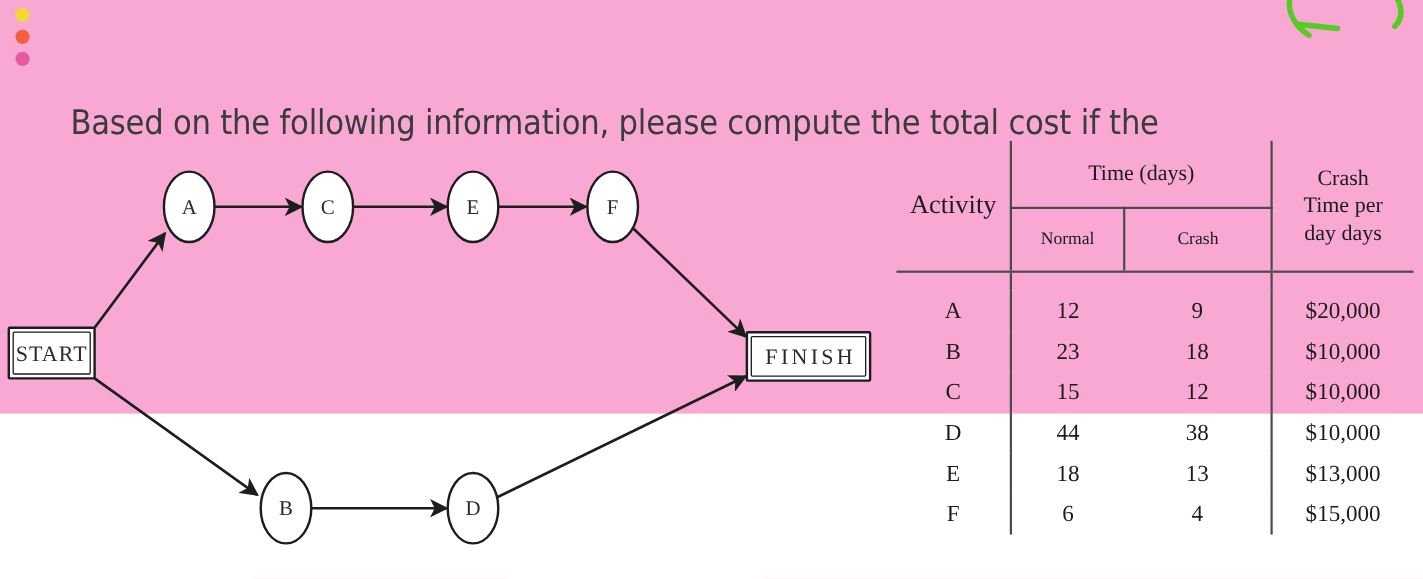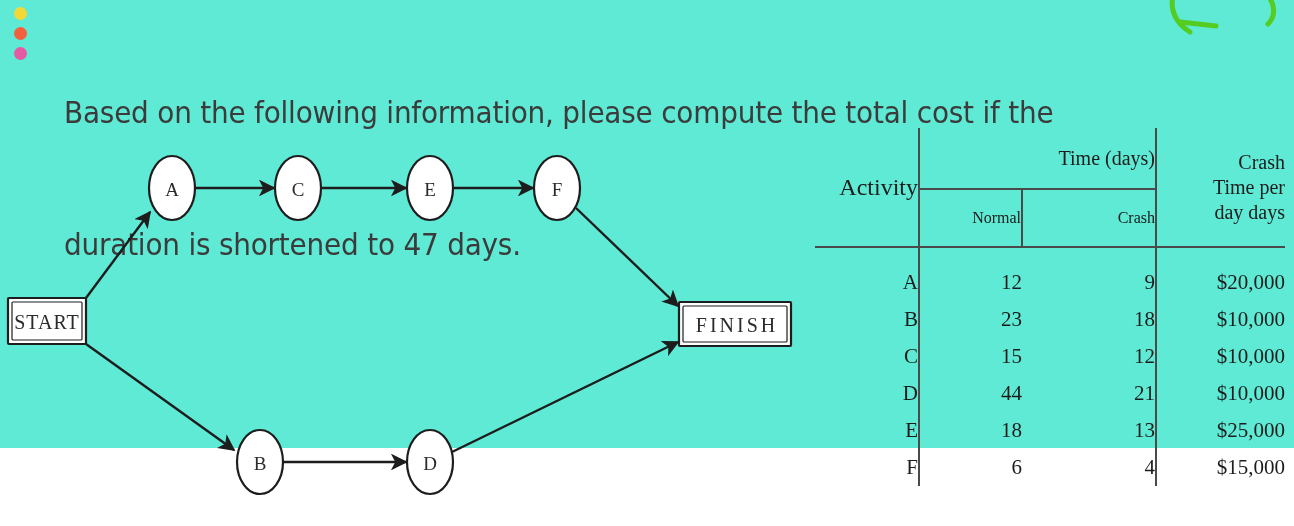--- a/index.html
+++ b/index.html
@@ -14,22 +14,22 @@
     overflow: hidden;
     font-family: "Liberation Sans", sans-serif;
     -webkit-font-smoothing: antialiased;
   }
 
   
   #slide {
     position: absolute;
     left: 0; top: 0;
     width: 1294px;
-    height: 448px;
-    background: #5eead4;
+    height: 376px;
+    background: #f9a8d4;
   }
 
   
   .bullet-column {
     position: absolute;
     left: 14px;
     top: 7px;
     width: 24px;
     height: 52px;
   }
@@ -127,21 +127,21 @@
     color: #1c1c1c;
   }
   table.crash-table {
     border-collapse: collapse;
     width: 470px;
     table-layout: fixed;
   }
   table.crash-table th,
   table.crash-table td {
     padding: 0;
-    text-align: right;
+    text-align: center;
     vertical-align: middle;
     font-weight: normal;
   }
   
   col.c-activity { width: 104px; }
   col.c-normal   { width: 103px; }
   col.c-crash    { width: 134px; }
   col.c-cost     { width: 129px; }
 
   .th-activity {
@@ -191,21 +191,20 @@
 <div id="slide">
 
   <div class="bullet-column">
     <span class="bullet-dot d1" style="background: rgb(242, 215, 54);"></span>
     <span class="bullet-dot d2" style="background: rgb(244, 96, 62);"></span>
     <span class="bullet-dot d3" style="background: rgb(229, 91, 163);"></span>
   </div>
 
   <div class="question-text">
     <span class="question-line">Based on the following information, please compute the total cost if the</span>
-    <span class="question-line">duration is shortened to 47 days.</span>
   </div>
 
   <svg class="annotation-scribble" viewBox="0 0 150 70" xmlns="http://www.w3.org/2000/svg">
     <path d="M 52 62 C 30 48 28 22 48 12 C 70 2 104 6 122 18" fill="none" stroke="#55CC22" stroke-width="5" stroke-linecap="round"></path>
     <path d="M 122 18 C 136 28 140 44 130 54" fill="none" stroke="#55CC22" stroke-width="5" stroke-linecap="round"></path>
     <path d="M 42 52 L 78 56" fill="none" stroke="#55CC22" stroke-width="5" stroke-linecap="round"></path>
   </svg>
 
   <div class="diagram">
     <svg width="812" height="406" viewBox="0 0 812 406" xmlns="http://www.w3.org/2000/svg">
@@ -321,28 +320,28 @@
         </tr>
         <tr class="data-row">
           <td class="cell-activity">C</td>
           <td class="vline-l">15</td>
           <td>12</td>
           <td class="vline-l cell-cost">$10,000</td>
         </tr>
         <tr class="data-row">
           <td class="cell-activity">D</td>
           <td class="vline-l">44</td>
-          <td>21</td>
+          <td>38</td>
           <td class="vline-l cell-cost">$10,000</td>
         </tr>
         <tr class="data-row">
           <td class="cell-activity">E</td>
           <td class="vline-l">18</td>
           <td>13</td>
-          <td class="vline-l cell-cost">$25,000</td>
+          <td class="vline-l cell-cost">$13,000</td>
         </tr>
         <tr class="data-row">
           <td class="cell-activity">F</td>
           <td class="vline-l">6</td>
           <td>4</td>
           <td class="vline-l cell-cost">$15,000</td>
         </tr>
       </tbody>
     </table>
   </div>

